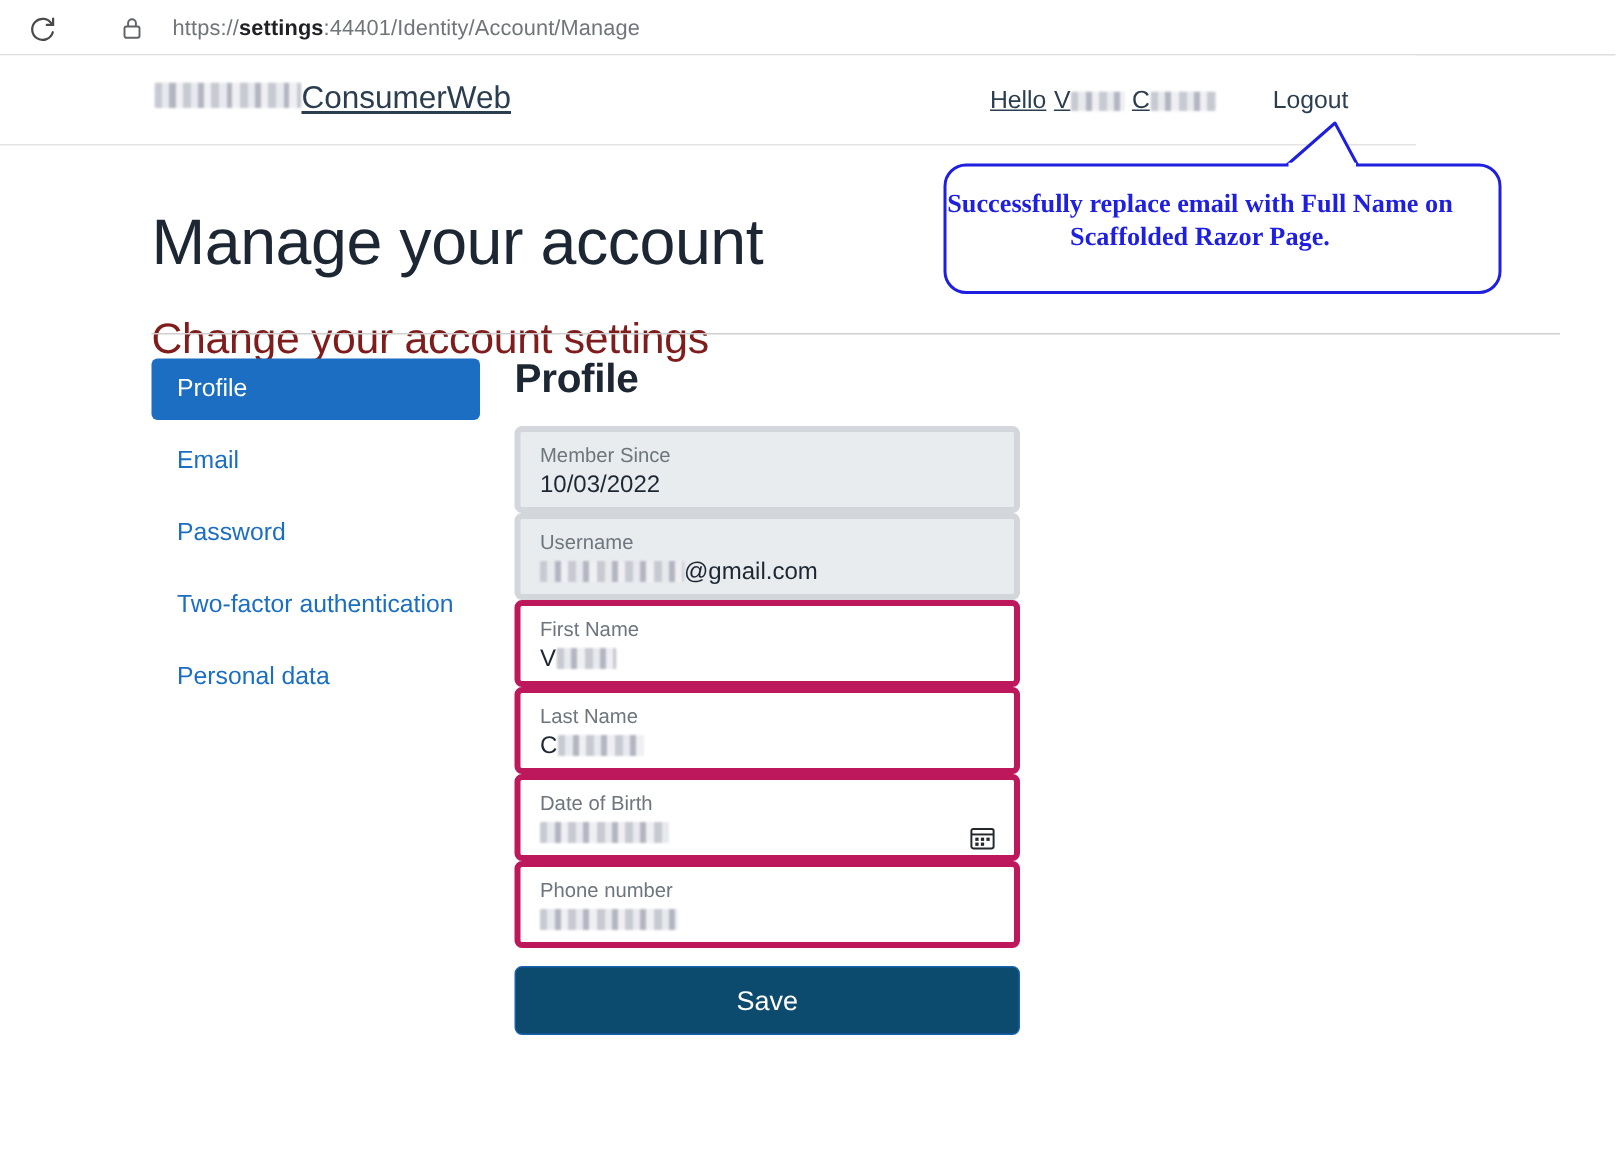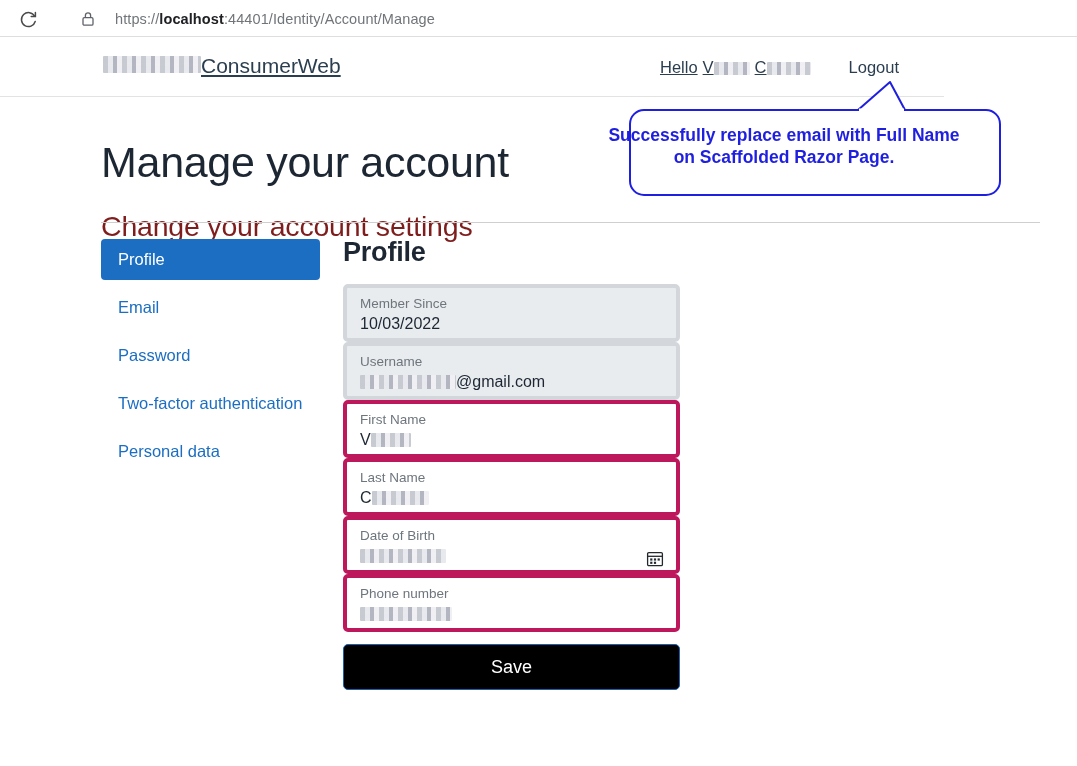--- a/index.html
+++ b/index.html
@@ -99,28 +99,28 @@
     white-space: nowrap;
   }
 
   
   .callout-svg {
     position: absolute; left: 628px; top: 74px;
     width: 375px; height: 124px;
     pointer-events: none;
   }
   .callout-text {
-    position: absolute; left: 604px; top: 124px;
+    position: absolute; left: 620px; top: 124px;
     width: 360px;
     text-align: center;
     font-size: 17.5px;
     font-weight: bold;
     color: #1f1fe0;
     line-height: 1.28;
-    font-family: Liberation Sans, sans-serif;
+    font-family: Liberation Serif, serif;
   }
 
   
   .page-title {
     position: absolute; left: 101px; top: 112px;
     font-size: 43px;
     font-weight: 400;
     color: #1d2733;
     letter-spacing: -.3px;
     line-height: 1;
@@ -210,21 +210,21 @@
     width: 20px; height: 20px;
     color: #23282d;
     background: none; border: none; padding: 0; cursor: pointer;
   }
   .calendar-btn svg { display: block; }
   .save-button {
     display: block;
     width: 337px;
     height: 46px;
     margin-top: 12px;
-    background: #000000;
+    background: #0c4a6e;
     border: 1px solid #1861ac;
     border-radius: 5px;
     color: #ffffff;
     font-family: "Liberation Sans", sans-serif;
     font-size: 18px;
     line-height: 1;
     cursor: pointer;
   }
 </style>
 </head>
@@ -237,21 +237,21 @@
       <path d="M16.4 2.4 V6.6 H12.2"></path>
     </svg>
   </div>
   <div class="url-pill">
     <span class="lock-icon">
       <svg width="14" height="16" viewBox="0 0 14 16" fill="none" stroke="currentColor" stroke-width="1.3">
         <rect x="2" y="6.6" width="10" height="7.6" rx="1.3"></rect>
         <path d="M4.4 6.6 V4.4 a2.6 2.6 0 0 1 5.2 0 V6.6"></path>
       </svg>
     </span>
-    <span class="url-text"><span>https://</span><span class="host">localhost</span><span>:44401/Identity/Account/Manage</span></span>
+    <span class="url-text"><span>https://</span><span class="host">settings</span><span>:44401/Identity/Account/Manage</span></span>
   </div>
 </div>
 
 <div class="navbar">
   <a class="brand" href="#">
     <span class="redacted"></span>
       <span>ConsumerWeb</span>
   </a>
   <div class="nav-right">
     <a class="hello" href="#">

